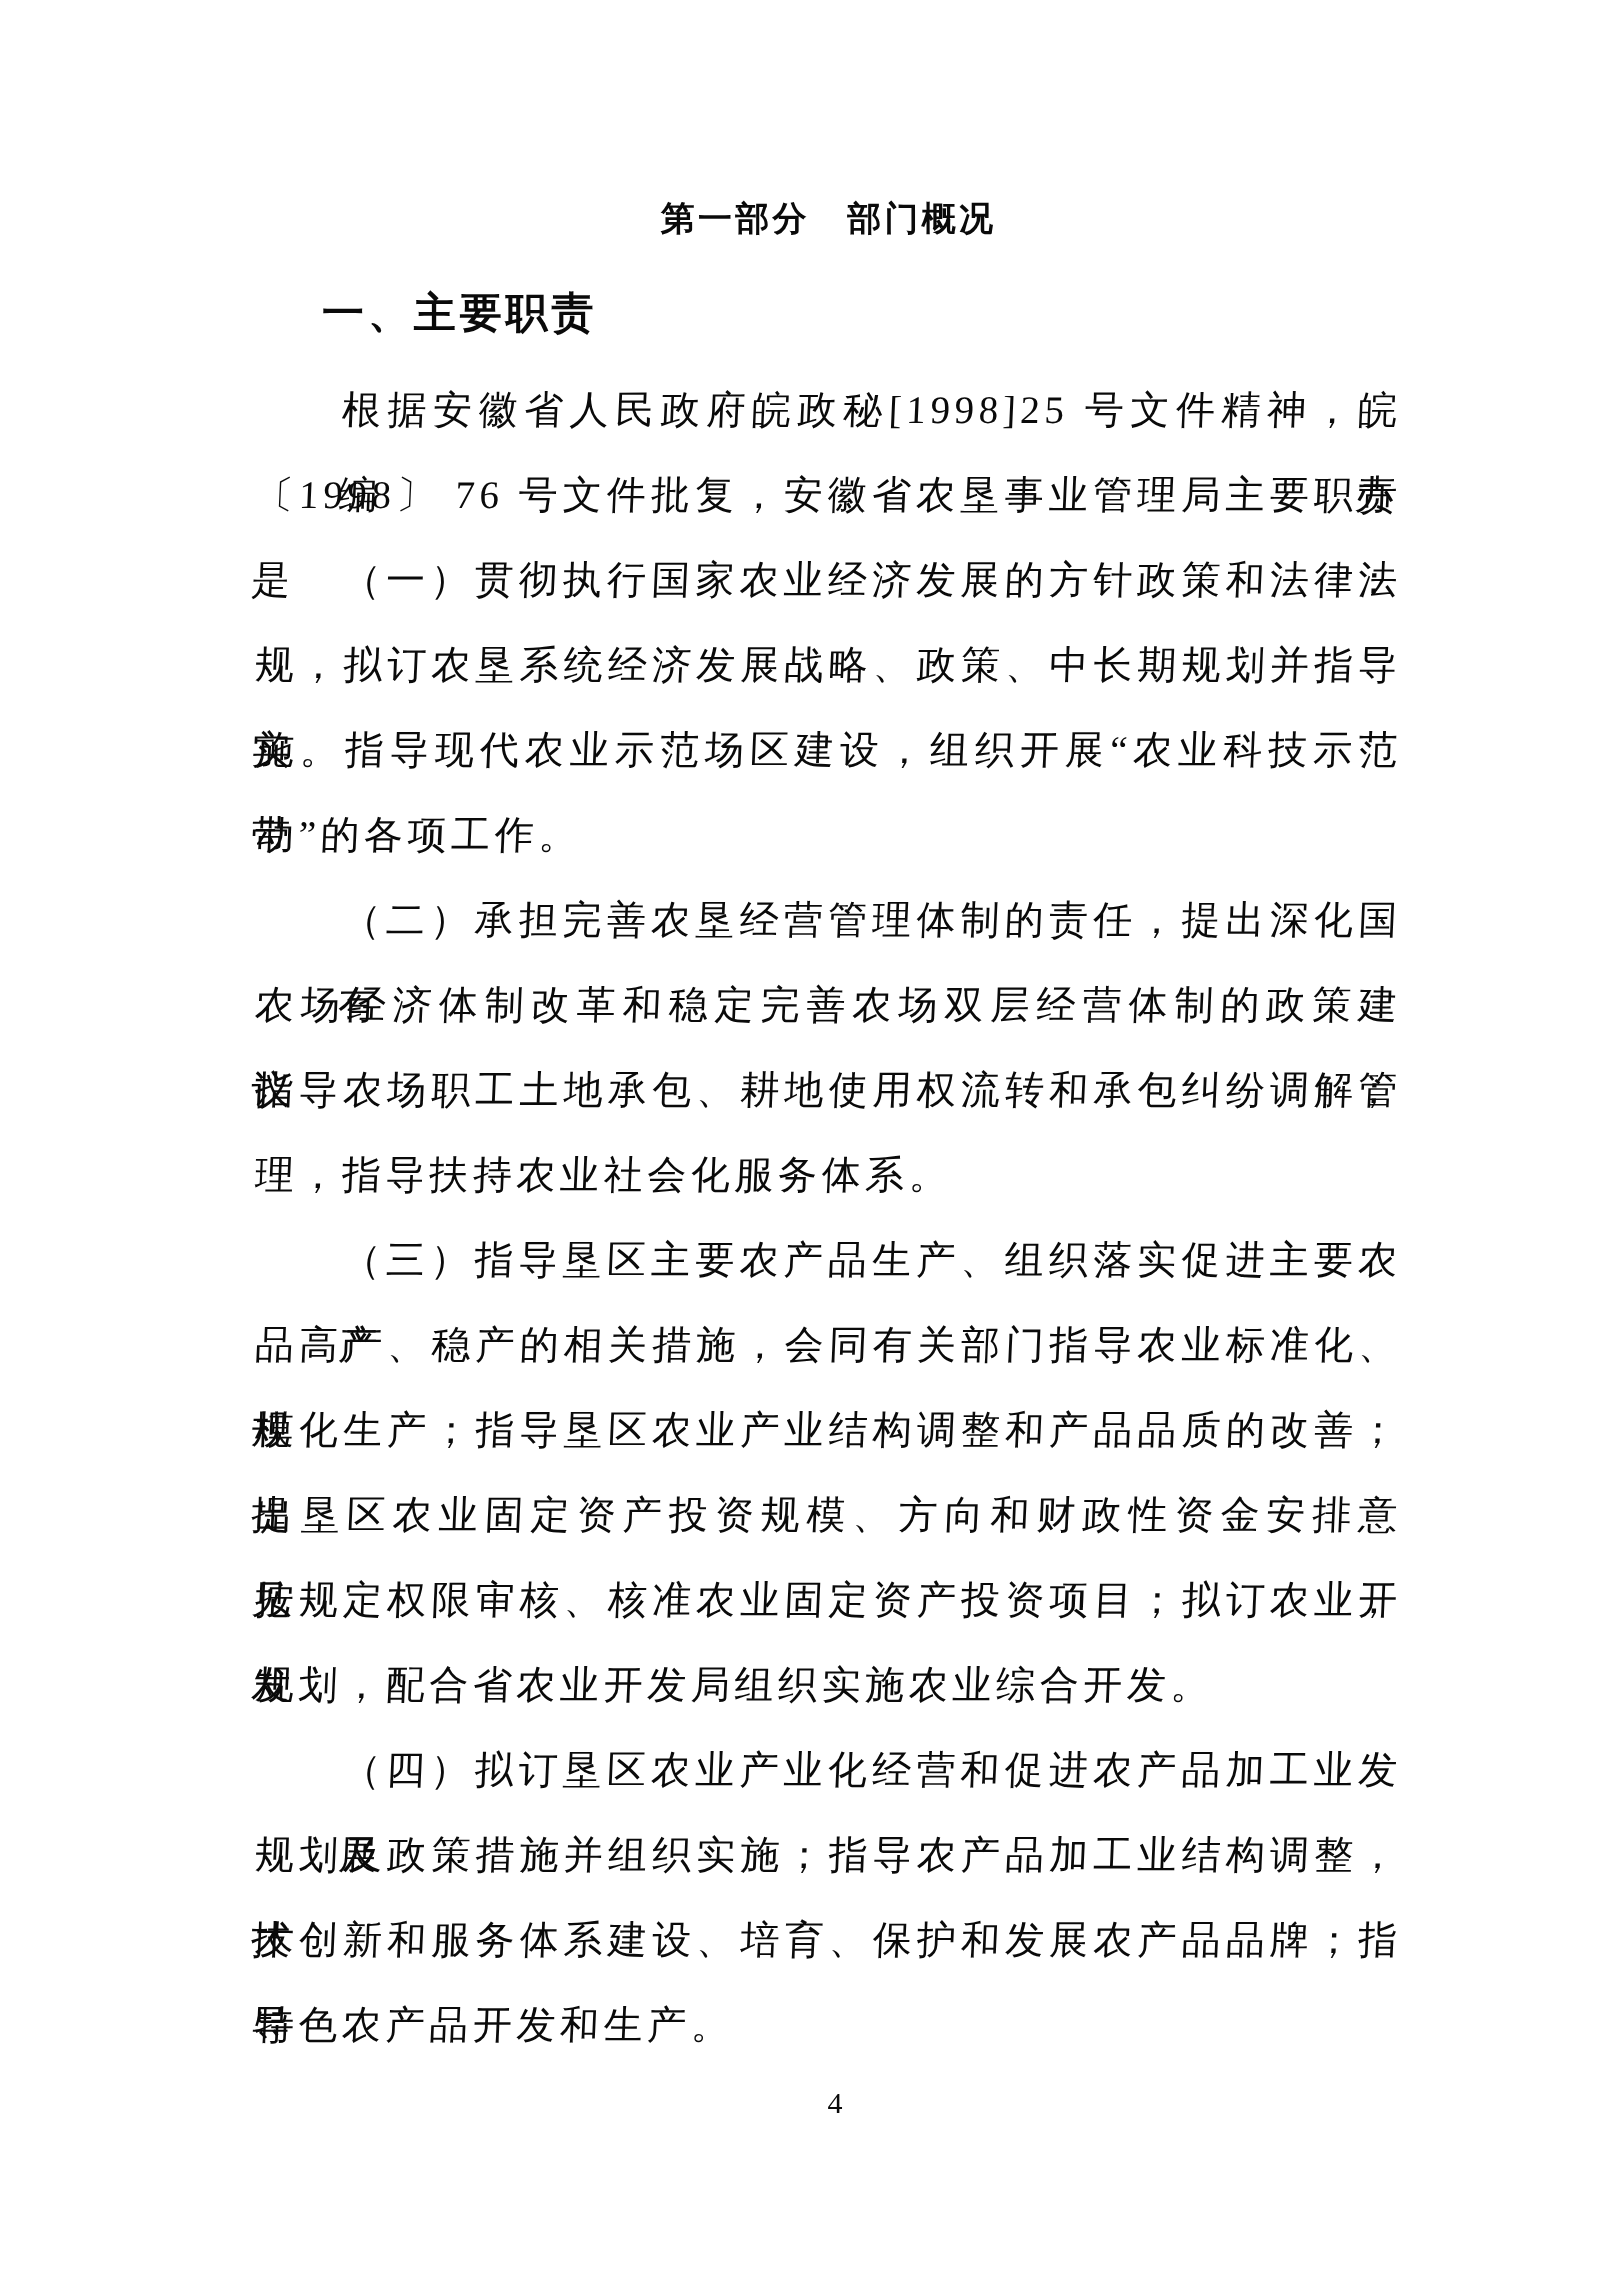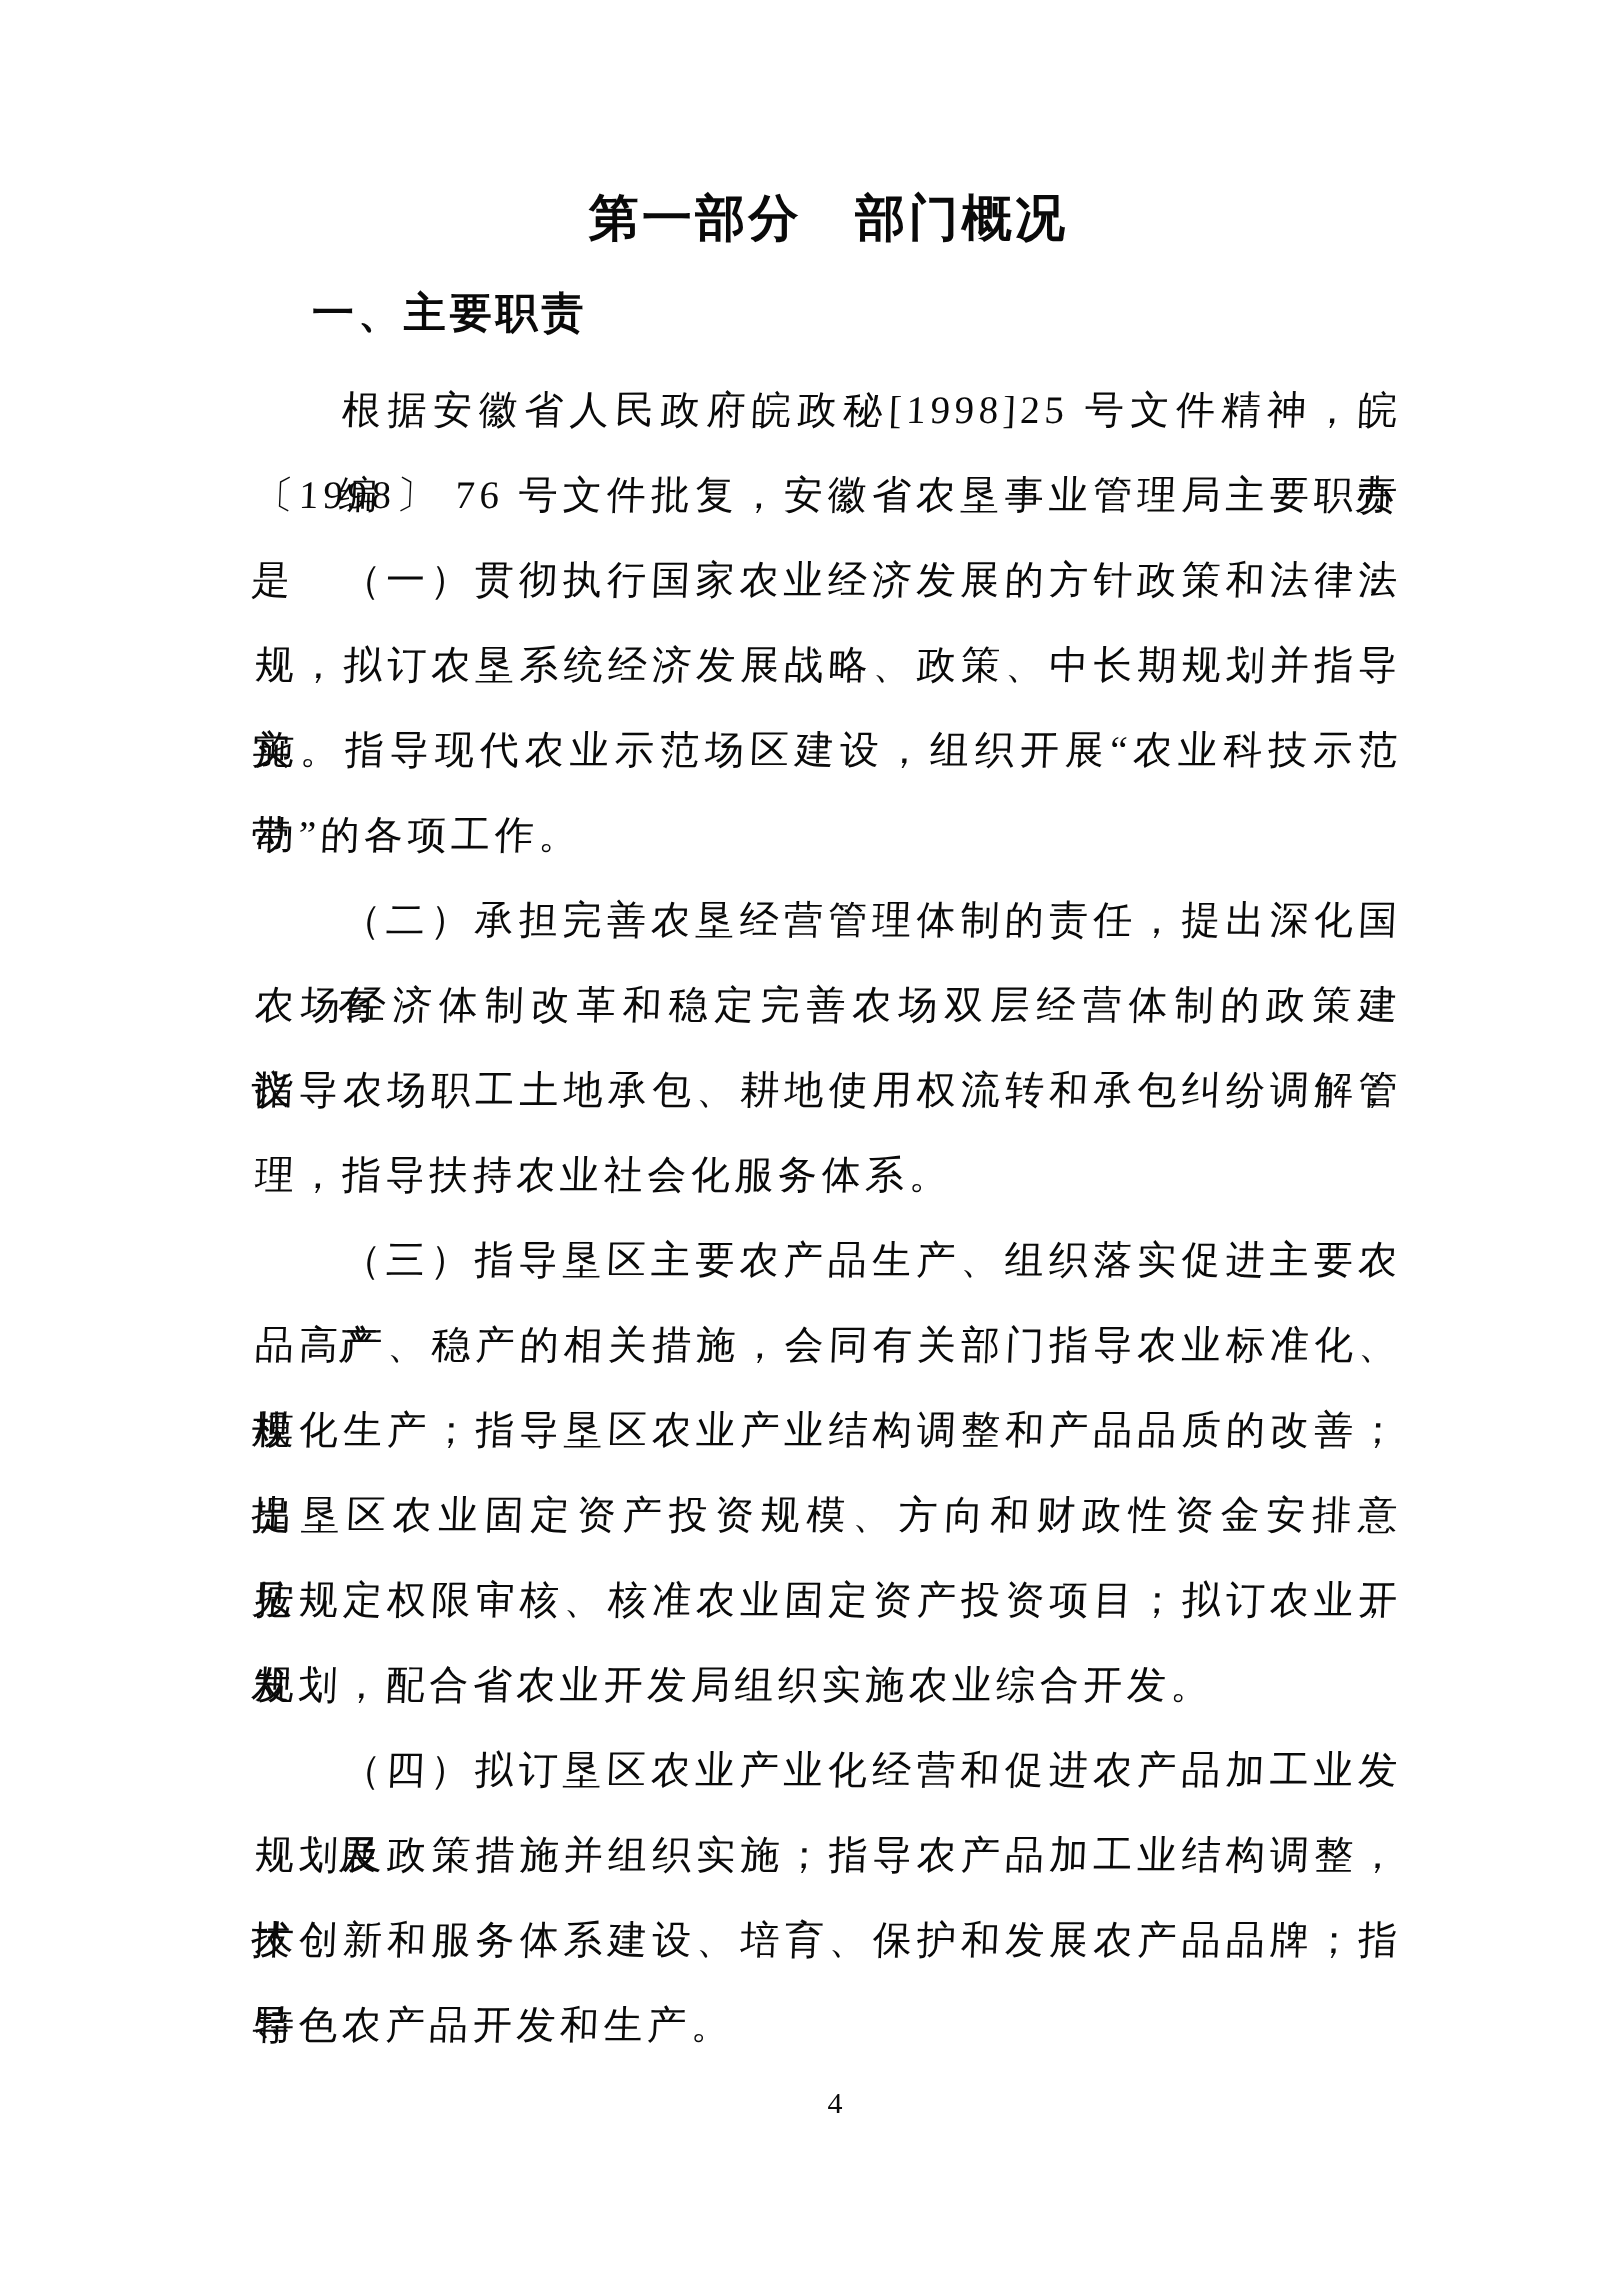--- a/index.html
+++ b/index.html
@@ -20,28 +20,28 @@
   .doc-title {
     position: absolute;
     top: 188px;
     left: 255px;
     width: 1147px;
     height: 60px;
     line-height: 60px;
     text-align: center;
     font-family: "Liberation Sans", "DejaVu Sans", sans-serif;
     font-weight: 700;
-    font-size: 50px;
+    font-size: 34px;
     letter-spacing: 3.3px;
     white-space: pre;
   }
   .section-heading {
     position: absolute;
     top: 285px;
-    left: 245px;
+    left: 255px;
     width: 1147px;
     height: 56px;
     line-height: 56px;
     padding-left: 67px;
     box-sizing: border-box;
     font-family: "Liberation Sans", "DejaVu Sans", sans-serif;
     font-weight: 700;
     font-size: 42px;
     letter-spacing: 3.9px;
   }

